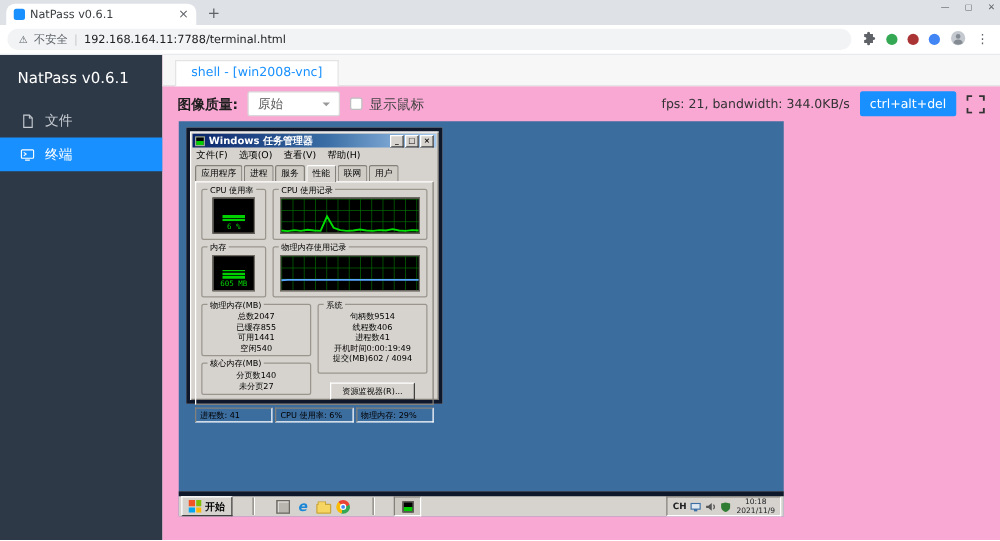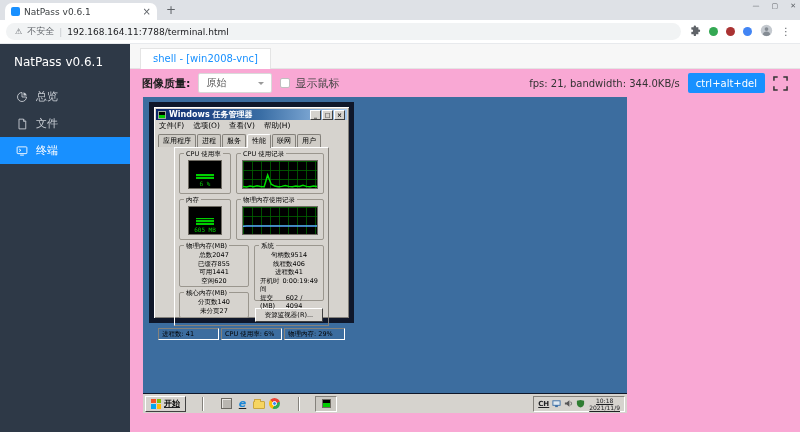--- a/index.html
+++ b/index.html
@@ -40,31 +40,31 @@
   .box { width:10px; height:10px; border:1px solid #bfbfbf; border-radius:2px; background:#fff; }
   .spacer { flex:1; }
   .stats { font-size:10px; color:#333; }
   .cad { background:#1890ff; color:#fff; border:none; border-radius:2px; height:20px; padding:0 8px; font-size:10px; font-family:inherit; }
   .fs-btn { display:flex; align-items:center; }
 
   
   .remote { width:484px; height:316px; margin-left:13px; background:#3c6d9f; position:relative; flex-shrink:0; }
 
   
-  .tm-window { position:absolute; left:6px; top:5px; width:205px; height:221px; background:#d6d3ce; border:5px solid #0f172a; box-shadow:inset 1px 1px 0 #fff, inset -1px -1px 0 #84817b; display:flex; flex-direction:column; color:#000; }
+  .tm-window { position:absolute; left:6px; top:5px; width:205px; height:221px; background:#d6d3ce; border:3px solid #0f172a; box-shadow:inset 1px 1px 0 #fff, inset -1px -1px 0 #84817b; display:flex; flex-direction:column; color:#000; }
   .tm-titlebar { height:13px; margin:2px 2px 0; background:linear-gradient(90deg,#0a246a,#3a6ea5 55%,#a6caf0); color:#fff; display:flex; align-items:center; gap:3px; padding:0 2px; font-size:8px; font-weight:bold; }
   .tm-app-icon { width:8px; height:8px; background:#000; border:1px solid #9a9; background-image:linear-gradient(to top,#0c0 55%,#000 55%); flex-shrink:0; }
   .tm-title { white-space:nowrap; overflow:hidden; flex:1; }
   .tm-btn { width:11px; height:10px; background:#d6d3ce; border:1px solid; border-color:#fff #404040 #404040 #fff; font-size:6px; line-height:8px; text-align:center; color:#000; }
   .tm-btns { display:flex; gap:1px; }
   .tm-menubar { height:11px; display:flex; gap:9px; align-items:center; padding:1px 5px 0; font-size:7.5px; }
   .tm-tabs { display:flex; gap:1px; padding:3px 4px 0; }
   .tm-tab { font-size:7px; line-height:8px; padding:2px 4px 1px; background:#cfccc6; border:1px solid #84817b; border-bottom:none; border-radius:2px 2px 0 0; }
   .tm-tab.active { background:#d6d3ce; padding-bottom:3px; margin-bottom:-1px; border-color:#fff #84817b transparent #fff; position:relative; z-index:2; }
-  .tm-panel { flex:1; margin:0 20px; border:1px solid; border-color:#fff #84817b #84817b #fff; padding:5px 4px 3px; display:flex; flex-direction:column; gap:5px; position:relative; z-index:1; }
+  .tm-panel { flex:1; margin:0 4px; border:1px solid; border-color:#fff #84817b #84817b #fff; padding:5px 4px 3px; display:flex; flex-direction:column; gap:5px; position:relative; z-index:1; }
   .tm-row { display:flex; gap:5px; }
   .tm-group { border:1px solid #9a968e; border-radius:2px; position:relative; padding:5px 3px 3px; }
   .g-title { position:absolute; top:-4px; left:4px; background:#d6d3ce; padding:0 2px; font-size:6.5px; line-height:8px; white-space:nowrap; }
   .gauge-group { width:52px; flex-shrink:0; display:flex; }
   .graph-group { flex:1; display:flex; }
   .row-h { height:41px; }
   .led-panel { flex:1; background:#000; border:1px solid #6f6b63; margin:1px 5px; display:flex; flex-direction:column; position:relative; }
   .led-col { flex:1; display:flex; align-items:flex-end; justify-content:center; padding-bottom:9px; }
   .led-fill { width:55%; background:repeating-linear-gradient(to top,#00d000 0 2px,#012801 2px 3px); }
   .led-text { position:absolute; left:0; right:0; bottom:1px; text-align:center; color:#00d000; font-size:6px; line-height:7px; font-family:"DejaVu Sans Mono","Liberation Mono",monospace; }
@@ -75,21 +75,21 @@
   .info-col { width:50%; display:flex; flex-direction:column; gap:5px; }
   .kv { display:flex; justify-content:center; font-size:6.5px; line-height:8.5px; padding:0 2px; }
   .grp-physical { height:42px; }
   .grp-kernel { height:26px; }
   .grp-system { height:56px; }
   .resmon { margin:2px auto 0; width:68px; height:14px; background:#d6d3ce; border:1px solid; border-color:#fff #404040 #404040 #fff; font-size:6.5px; line-height:12px; text-align:center; font-family:inherit; }
   .tm-status { height:13px; margin:2px 4px; display:flex; gap:2px; }
   .status-cell { flex:1; border:1px solid; border-color:#84817b #fff #fff #84817b; font-size:6.5px; line-height:10px; padding:0 3px; white-space:nowrap; overflow:hidden; }
 
   
-  .tb { position:absolute; left:0; right:0; bottom:0; height:20px; background:#d6d3ce; border-top:1px solid #0f172a; display:flex; align-items:center; gap:15px; padding:0 2px;text-decoration:underline; }
+  .tb { position:absolute; left:0; right:0; bottom:0; height:20px; background:#d6d3ce; border-top:4px solid #0f172a; display:flex; align-items:center; gap:15px; padding:0 2px; }
   .start { height:16px; display:flex; align-items:center; gap:3px; padding:0 5px; background:#d6d3ce; border:1px solid; border-color:#fff #404040 #404040 #fff; font-weight:bold; font-size:8px; font-family:inherit; }
   .winflag { width:10px; height:10px; display:grid; grid-template:1fr 1fr / 1fr 1fr; gap:1px; }
   .winflag i { display:block; }
   .tb-divider { width:1px; height:14px; background:#84817b; box-shadow:1px 0 0 #fff; margin:0 1px; }
   .ql { display:flex; align-items:center; gap:3px; padding:0 1px; }
   .ql-icon { width:13px; height:13px; display:flex; align-items:center; justify-content:center; }
   .icon-server { width:11px; height:11px; background:#b9b6b0; border:1px solid #6b6862; box-shadow:inset 1px 1px 0 #e8e6e2; }
   .icon-ie { color:#1c87d6; font-size:11px; font-weight:bold; font-style:italic; line-height:11px; }
   .icon-folder { width:12px; height:8px; background:#f6d560; border:1px solid #caa53d; border-radius:1px; position:relative; margin-top:3px; }
   .icon-folder::before { content:""; position:absolute; top:-3px; left:0; width:5px; height:2px; background:#f6d560; border:1px solid #caa53d; border-bottom:none; border-radius:1px 1px 0 0; }
@@ -144,27 +144,20 @@
     <span class="kebab">⋮</span>
   </div>
 </div>
 
 <div class="app">
 
   <aside class="sidebar">
     <div class="brand">NatPass v0.6.1</div>
     <div class="side-item">
       <svg viewBox="0 0 16 16" width="12" height="12">
-          <path d="M8 2a6 6 0 1 0 6 6H8z" fill="none" stroke="currentColor" stroke-width="1.2"></path>
-          <path d="M10 1.5A6 6 0 0 1 14.5 6H10z" fill="currentColor"></path>
-        </svg>
-      <span>总览</span>
-    </div>
-    <div class="side-item">
-      <svg viewBox="0 0 16 16" width="12" height="12">
           <path d="M4 1.5h6l3 3v10H4z" fill="none" stroke="currentColor" stroke-width="1.2"></path>
           <path d="M10 1.5v3h3" fill="none" stroke="currentColor" stroke-width="1.1"></path>
         </svg>
       <span>文件</span>
     </div>
     <div class="side-item active">
       <svg viewBox="0 0 16 16" width="12" height="12">
           <rect x="1.5" y="2.5" width="13" height="9" rx="1" fill="none" stroke="currentColor" stroke-width="1.2"></rect>
           <path d="M4 5.2l2.6 1.8L4 8.8" fill="none" stroke="currentColor" stroke-width="1.1"></path>
           <path d="M5.5 13.5h5" stroke="currentColor" stroke-width="1.2"></path>
@@ -277,21 +270,21 @@
                 <div class="kv">
                     <span>已缓存</span>
                     <span>855</span>
                   </div>
                 <div class="kv">
                     <span>可用</span>
                     <span>1441</span>
                   </div>
                 <div class="kv">
                     <span>空闲</span>
-                    <span>620</span>
+                    <span>540</span>
                   </div>
               </div>
               <div class="tm-group grp-kernel">
                 <span class="g-title">核心内存(MB)</span>
                 <div class="kv">
                     <span>分页数</span>
                     <span>140</span>
                   </div>
                 <div class="kv">
                     <span>未分页</span>

